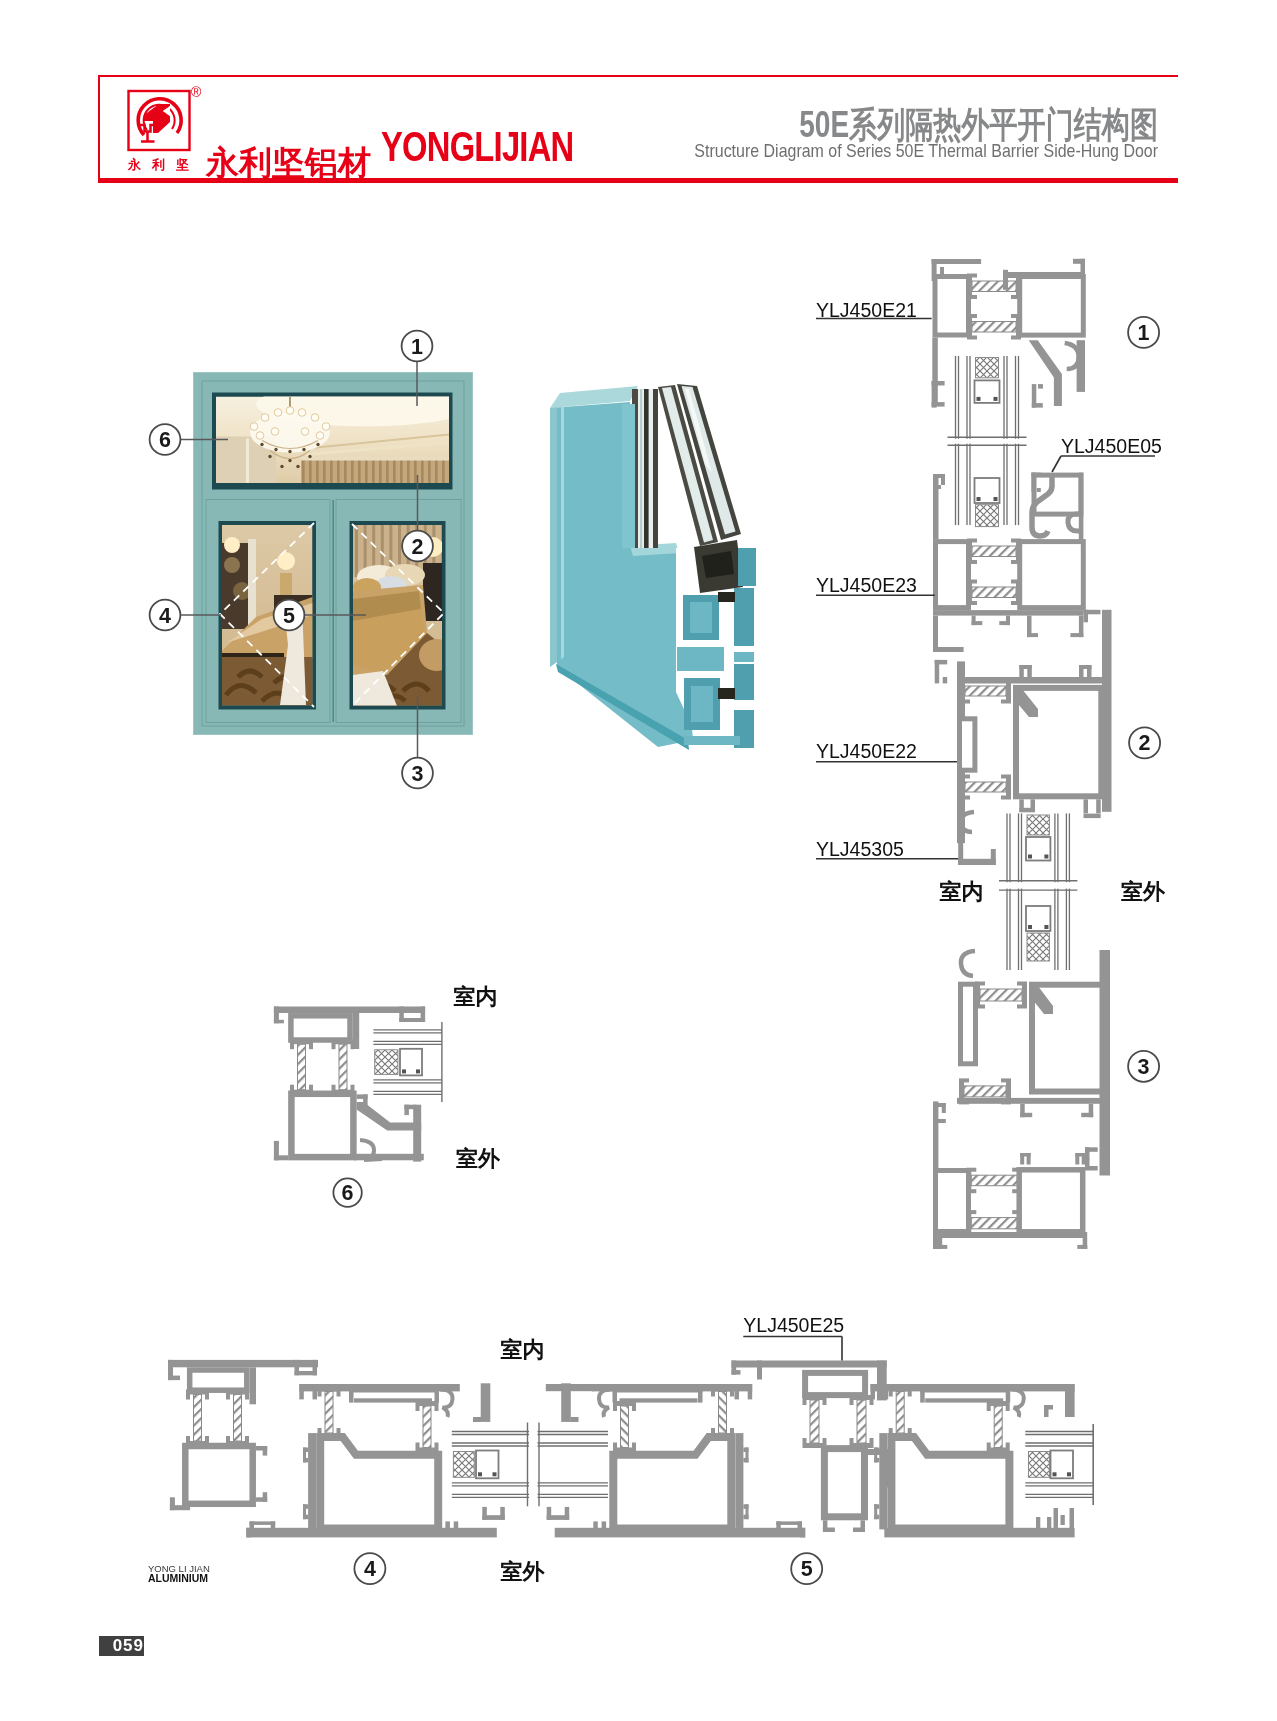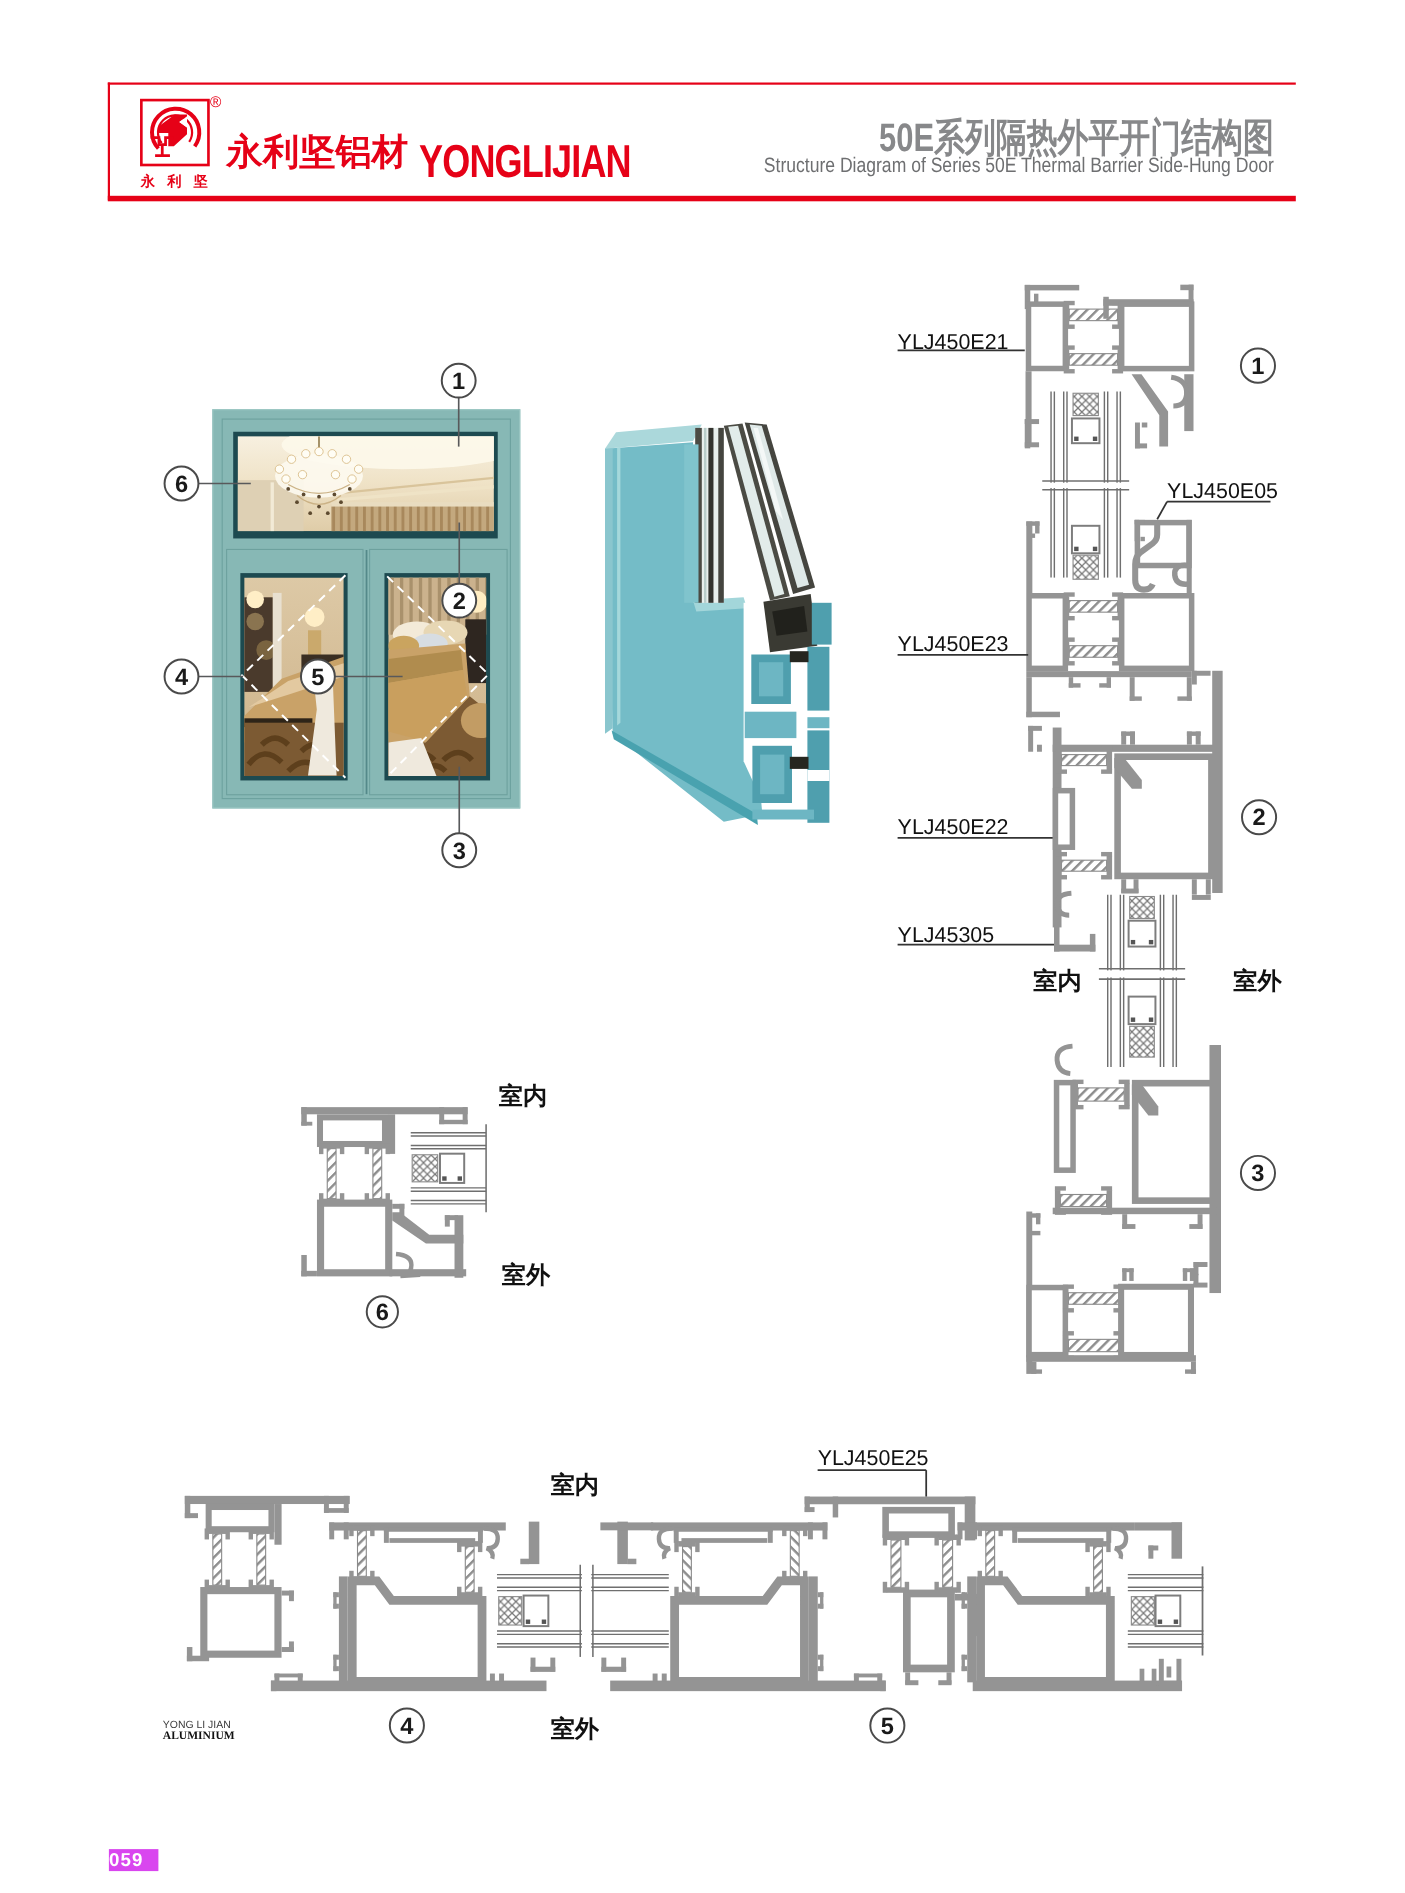--- a/index.html
+++ b/index.html
@@ -15,21 +15,21 @@
 <svg class="abs" style="left:120px;top:80px" width="120" height="100" viewBox="0 0 120 100">
   <rect x="8.5" y="11" width="61" height="59" fill="none" stroke="#e60117" stroke-width="2.4"></rect>
   <path d="M24,55 A21.5,21.5 0 1 1 57,53" fill="none" stroke="#e60117" stroke-width="3.6"></path>
   <path d="M27,50 A15.5,15.5 0 1 1 52,49" fill="none" stroke="#e60117" stroke-width="2"></path>
   <polygon points="24,35 39,24 50,24 50,26 43,31 50,36 50,42 38,53 33,53 33,41 24,41" fill="#e60117"></polygon>
   <polygon points="43,31 50,36 50,26" fill="#fff"></polygon>
   <path d="M17,45 h7.5 v6.5 h6 v-6.5 h7.5 M27.5,51.5 v10 M21,61.5 h13.5" fill="none" stroke="#e60117" stroke-width="2.5"></path>
   <text x="71" y="17" font-size="14" fill="#e60117">®</text>
   <text x="8" y="89" font-size="13" font-weight="bold" fill="#e60117" letter-spacing="11">永利坚</text>
 </svg>
-<div class="abs" style="left:206px;top:116px;font-size:33px;font-weight:bold;color:#e60117;">永利坚铝材</div>
+<div class="abs" style="left:206px;top:141px;font-size:33px;font-weight:bold;color:#e60117;">永利坚铝材</div>
 <div class="abs" style="left:381px;top:123px;font-size:42px;font-weight:bold;color:#e60117;transform:scaleX(0.78);transform-origin:0 0;letter-spacing:-1px;">YONGLIJIAN</div>
 
 <div class="abs" style="left:0;top:101px;width:1158px;text-align:right;font-size:36px;font-weight:bold;color:#87888a;transform:scaleX(0.78);transform-origin:100% 0;">50E系列隔热外平开门结构图</div>
 <div class="abs" style="left:0;top:140px;width:1158px;text-align:right;font-size:19px;color:#6e6f71;transform:scaleX(0.84);transform-origin:100% 0;">Structure Diagram of Series 50E Thermal Barrier Side-Hung Door</div>
 
 <svg class="abs" style="left:0;top:0" width="1277" height="1721" viewBox="0 0 1277 1721">
 <defs>
   <pattern id="h45" width="6.5" height="6.5" patternUnits="userSpaceOnUse" patternTransform="rotate(45)">
     <rect width="6.5" height="6.5" fill="#fff"></rect>
     <rect width="2.2" height="6.5" fill="#8d8d8d"></rect>
@@ -726,14 +726,14 @@
       <rect x="402.0" y="1069.4" width="4.0" height="4.0" fill="#555"></rect>
       <rect x="416.0" y="1069.4" width="4.0" height="4.0" fill="#555"></rect>
 <line x1="441.9" y1="1022.0" x2="441.9" y2="1102.1" stroke="#6f6f6f" stroke-width="1.4"></line>
 <text x="453.5" y="1004.0" font-size="22" font-weight="bold" fill="#111" text-anchor="start">室内</text>
 <text x="456.1" y="1166.0" font-size="22" font-weight="bold" fill="#111" text-anchor="start">室外</text>
 <circle cx="347.6" cy="1192.6" r="14.2" fill="#fff" stroke="#4a4a4a" stroke-width="1.8"></circle>
       <text x="347.6" y="1200.1" font-size="21.5" font-weight="bold" fill="#1a1a1a" text-anchor="middle">6</text>
 </g>
 </svg>
 
-<div class="abs" style="left:99px;top:1636px;width:45px;height:19.5px;background:#d946ef;color:#fff;font-size:17px;font-weight:bold;text-align:left;line-height:19.5px;letter-spacing:1px;margin-top:45px;">059</div>
-<div class="abs" style="left:148px;top:1564px;font-size:9.5px;color:#3a3a3a;line-height:9.5px;">YONG LI JIAN<br><span style="font-weight:bold;font-size:10.5px;color:#111;font-family:Liberation Serif, serif;">ALUMINIUM</span></div>
+<div class="abs" style="left:99px;top:1636px;width:45px;height:19.5px;background:#404040;color:#fff;font-size:17px;font-weight:bold;text-align:right;line-height:19.5px;letter-spacing:1px;">059</div>
+<div class="abs" style="left:148px;top:1564px;font-size:9.5px;color:#3a3a3a;line-height:9.5px;">YONG LI JIAN<br><span style="font-weight:bold;font-size:10.5px;color:#111;">ALUMINIUM</span></div>
 
 </body></html>

